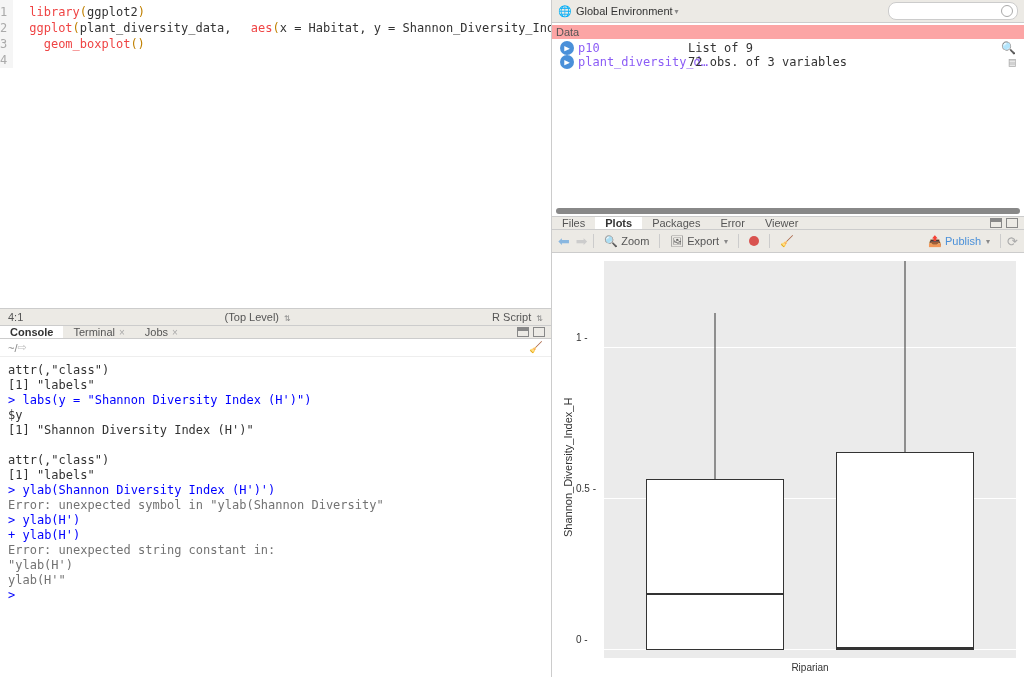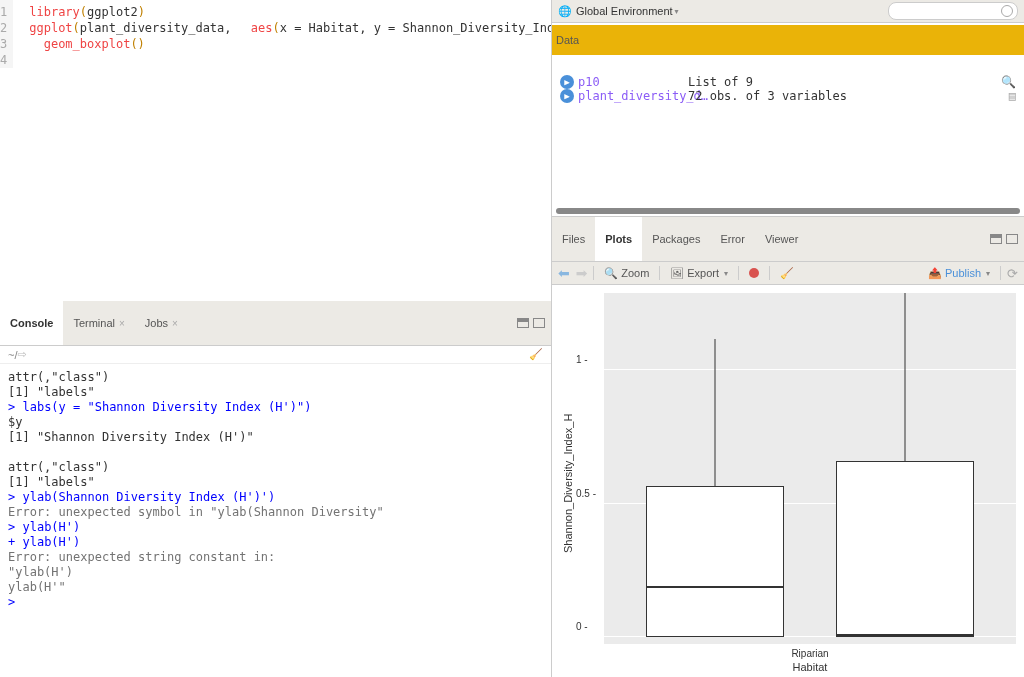--- a/index.html
+++ b/index.html
@@ -8,38 +8,38 @@
 .left { width: 552px; display: flex; flex-direction: column; border-right: 1px solid #ccc; }
 .right { flex: 1; display: flex; flex-direction: column; }
 .editor { flex: 1; background: #fff; overflow: hidden; }
 .editor-content { display: flex; }
 .gutter { width: 28px; background: #f5f5f5; text-align: right; padding: 4px 6px 0 0; color: #aaa; font-family: "Lucida Console", Monaco, monospace; font-size: 12px; line-height: 16px; }
 .code { padding: 4px 0 0 4px; font-family: "Lucida Console", Monaco, monospace; font-size: 12px; line-height: 16px; white-space: pre; }
 .tok-fn { color: #ef4444; margin-left: 12px; }
 .paren { color: #c08000; }
 .statusbar { display: flex; justify-content: space-between; background: #eceae5; border-top: 1px solid #ccc; border-bottom: 1px solid #ccc; padding: 2px 8px; font-size: 11px; font-family: "Lucida Sans", Arial, sans-serif; color: #555; }
 .tabs { display: flex; background: #eceae5; border-bottom: 1px solid #ccc; font-family: "Lucida Sans", Arial, sans-serif; font-size: 11px; }
-.tab { padding: 16px 10px; cursor: pointer; color: #555; position: relative; }
+.tab { padding: 0 10px; cursor: pointer; color: #555; position: relative; }
 .tab.active { background: #fff; font-weight: bold; color: #333; }
 .tab .close { color: #aaa; margin-left: 4px; font-size: 10px; }
 .pane-icons { margin-left: auto; display: flex; align-items: center; padding-right: 6px; gap: 4px; }
 .minbox { width: 12px; height: 10px; border: 1px solid #888; display: inline-block; }
 .console-path { background: #fff; padding: 2px 8px; font-size: 11px; color: #888; font-family: "Lucida Sans", Arial, sans-serif; border-bottom: 1px solid #eee; display: flex; align-items: center; }
 .console-path .clear { margin-left: auto; color: #aaa; }
 .console { flex: 1; padding: 6px 8px; font-family: "Lucida Console", Monaco, monospace; font-size: 12px; line-height: 15px; white-space: pre; overflow: hidden; }
 .c-out { color: #333; }
 .c-in { color: #0000ff; }
 .c-err { color: #737373; }
 .c-cont { color: #0000ff; }
 .env-header { display: flex; align-items: center; background: #eceae5; border-bottom: 1px solid #ccc; padding: 2px 6px; font-family: "Lucida Sans", Arial, sans-serif; font-size: 11px; }
 .env-icon { width: 14px; height: 14px; margin-right: 4px; display: inline-flex; align-items: center; justify-content: center; }
 .searchbox { margin-left: auto; width: 130px; height: 18px; border: 1px solid #ccc; background: #fff; border-radius: 8px; padding: 0 16px 0 6px; font-size: 10px; color: #aaa; position: relative; }
 .searchbox::after { content: ""; position: absolute; right: 4px; top: 2px; width: 10px; height: 10px; border: 1.5px solid #aaa; border-radius: 50%; }
 .env-section { padding: 2px 8px; font-family: "Lucida Sans", Arial, sans-serif; font-size: 11px; }
-.env-section-h { background: #eab308; color: #555; font-weight: normal; padding: 9px 4px; margin: 0 -8px 20px; }
+.env-section-h { background: #fca5a5; color: #555; font-weight: normal; padding: 1px 4px; margin: 0 -8px 2px; }
 .env-row { display: flex; align-items: center; padding: 0px 0; font-family: "Lucida Console", Monaco, monospace; font-size: 12px; }
 .env-row .exp { width: 14px; height: 14px; border-radius: 50%; background: #4a90d9; color: #fff; font-size: 9px; display: inline-flex; align-items: center; justify-content: center; margin-right: 4px; }
 .env-row .name { width: 110px; color: #8b5cf6; }
 .env-row .val { color: #333; }
 .env-row .tail { margin-left: auto; color: #aaa; }
 .divider { height: 6px; background: #888; border-radius: 3px; margin: 2px 4px; }
 .plot-tabs { display: flex; background: #eceae5; border-top: 1px solid #ccc; border-bottom: 1px solid #ccc; font-family: "Lucida Sans", Arial, sans-serif; font-size: 11px; }
 .plot-toolbar { display: flex; align-items: center; gap: 6px; background: #eceae5; border-bottom: 1px solid #ccc; padding: 3px 6px; font-family: "Lucida Sans", Arial, sans-serif; font-size: 11px; }
 .tbtn { display: inline-flex; align-items: center; gap: 3px; padding: 1px 4px; color: #555; cursor: pointer; }
 .tsep { width: 1px; height: 14px; background: #ccc; }
@@ -80,20 +80,25 @@
           <div>2</div>
           <div>3</div>
           <div>4</div>
         </div>
         <div class="code"><span class="tok-fn">library</span><span class="paren">(</span><span>ggplot2</span><span class="paren">)</span>
 <span class="tok-fn">ggplot</span><span class="paren">(</span><span>plant_diversity_data</span>, <span class="tok-fn">aes</span><span class="paren">(</span><span>x = Habitat</span>, <span>y = Shannon_Diversity_Index_H</span>
   <span class="tok-fn">geom_boxplot</span><span class="paren">()</span>
 </div>
       </div>
     </div>
+    <div class="statusbar">
+      <span>4:1</span>
+      <span><span>(Top Level) </span><span class="drop">⇅</span></span>
+      <span><span>R Script </span><span class="drop">⇅</span></span>
+    </div>
     <div class="tabs">
       <div class="tab active">Console</div>
       <div class="tab"><span>Terminal</span><span class="close">×</span></div>
       <div class="tab"><span>Jobs</span><span class="close">×</span></div>
       <div class="pane-icons">
         <span class="minbox" style="border-top-width:4px"></span>
         <span class="minbox"></span>
       </div>
     </div>
     <div class="console-path">
@@ -200,19 +205,18 @@
                   <div class="whisker" style="bottom:2%; height:98%;"></div>
                   <div class="box" style="left:6%; right:6%; bottom:2%; height:50%;">
                     <div class="median" style="bottom:0;"></div>
                   </div>
                 </div>
               </div>
             </div>
             <div class="xaxis" style="margin-left:28px;">
               <div class="xcat">Riparian</div>
             </div>
-            <div class="xlabel">Habitat</div>
           </div>
         </div>
       </div>
     </div>
   </div>
 </div>
 
 </body></html>

